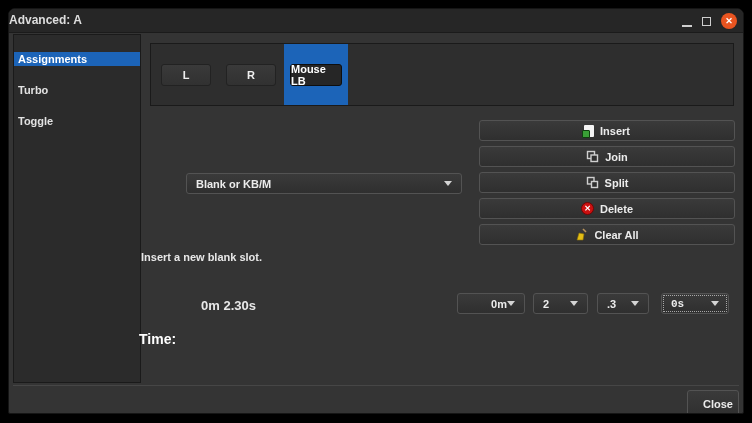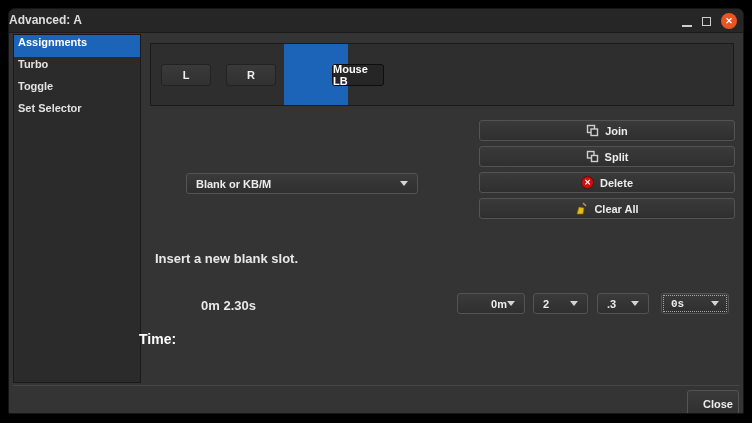--- a/index.html
+++ b/index.html
@@ -44,22 +44,22 @@
     background: var(--color-titlebar_close);
     color:#fff; font-size:9px; font-weight:bold;
     display:flex; align-items:center; justify-content:center;
     line-height:1;
   }
   .sidebar {
     position:absolute; left:4px; top:25px; width:128px; height:349px;
     background:#2b2b2b; border:1px solid #1a1a1a;
   }
   .side-item {
-    height:22px; line-height:14px; font-size:11px; font-weight:bold;
-    color:#e2e2e2; padding-left:4px; white-space:nowrap; overflow:hidden;
+    height:14px; line-height:14px; font-size:11px; font-weight:bold;
+    color:#e2e2e2; padding-left:4px; white-space:nowrap; overflow:hidden;margin-top:17px;
   }
   .side-item.selected { background: var(--color-accent); color:#fff; }
   .slot-panel {
     position:absolute; left:141px; top:34px; width:584px; height:63px;
     background:#2e2e2e; border:1px solid #1a1a1a; overflow:hidden;
   }
   .blue-col {
     position:absolute; left:133px; top:0; width:64px; height:100%;
     background: var(--color-accent);
   }
@@ -92,22 +92,22 @@
     display:flex; align-items:center; justify-content:space-between;
     padding:0 9px;
   }
   .combo.focused { outline:1px dotted #a8a8a8; outline-offset:-3px; }
   .chevron {
     width:0; height:0;
     border-left:4px solid transparent; border-right:4px solid transparent;
     border-top:5px solid #d4d4d4;
   }
   .caption {
-    position:absolute; left:146px; top:242px;
-    font-size:13px; font-weight:bold; color:#e8e8e8;
+    position:absolute; left:132px; top:242px;
+    font-size:11px; font-weight:bold; color:#e8e8e8;
   }
   .time-label { position:absolute; left:130px; top:289px; font-size:14px; font-weight:bold; color:#fff;margin-top:33px; }
   .time-value { position:absolute; left:192px; top:289px; font-size:13px; font-weight:bold; color:#e8e8e8; }
   .footer-sep { position:absolute; left:4px; right:4px; top:376px; height:1px; background:#464646; }
   .close-btn { position:absolute; left:678px; top:381px; width:52px; height:28px;padding-left:10px; }
   
   .icon { display:inline-flex; align-items:center; justify-content:center; flex:0 0 auto; }
   .ico-page { position:relative; width:10px; height:12px; background:#f4f4f4; border-radius:1px; }
   .ico-page::after {
     content:""; position:absolute; left:-2px; bottom:-1px;
@@ -132,31 +132,36 @@
       <div class="btn-min" title=""></div>
       <div class="btn-max"></div>
       <div class="btn-close">✕</div>
     </div>
   </div>
 
   <div class="sidebar">
     <div class="side-item selected">Assignments</div>
     <div class="side-item">Turbo</div>
     <div class="side-item">Toggle</div>
-    <div class="side-item">Set Selector</div>
   </div>
 
   <div class="slot-panel">
     <div class="blue-col"></div>
     <div class="slot-btn" style="left:10px; width:50px;">L</div>
     <div class="slot-btn" style="left:75px; width:50px;">R</div>
-    <div class="slot-btn selected" style="left:139px; width:52px;margin-left:42px;">Mouse LB</div>
+    <div class="slot-btn selected" style="left:139px; width:52px;">Mouse LB</div>
   </div>
 
   <div class="action-stack">
+    <div class="btn">
+      <span class="icon">
+          <span class="ico-page"></span>
+        </span>
+      <span>Insert</span>
+    </div>
     <div class="btn">
       <span class="icon">
         <svg width="13" height="13" viewBox="0 0 13 13">
             <rect x="1.5" y="1.5" width="7" height="7" fill="none" stroke="#cfcfcf" stroke-width="1.4"></rect>
             <rect x="5" y="5" width="6.5" height="6.5" fill="#2f2f2f" stroke="#cfcfcf" stroke-width="1.4"></rect>
           </svg>
       </span>
       <span>Join</span>
     </div>
     <div class="btn">
@@ -176,21 +181,21 @@
       <span class="icon">
         <svg width="13" height="13" viewBox="0 0 13 13">
           <line x1="8" y1="1" x2="11" y2="4" stroke="#b9935a" stroke-width="1.6"></line>
           <path d="M2 12 L4 5 L9 6 L8 12 Z" fill="#e3bd15" stroke="#8a7106" stroke-width="0.6"></path>
         </svg>
       </span>
       <span>Clear All</span>
     </div>
   </div>
 
-  <div class="combo" style="left:177px; top:164px; width:232px;">
+  <div class="combo" style="left:177px; top:164px; width:276px;">
     <span>Blank or KB/M</span>
     <span class="chevron"></span>
   </div>
 
   <div class="caption">Insert a new blank slot.</div>
 
   <div class="time-label">Time:</div>
   <div class="time-value">0m 2.30s</div>
 
   <div class="combo" style="left:448px; top:284px; width:68px;justify-content:flex-end;">

